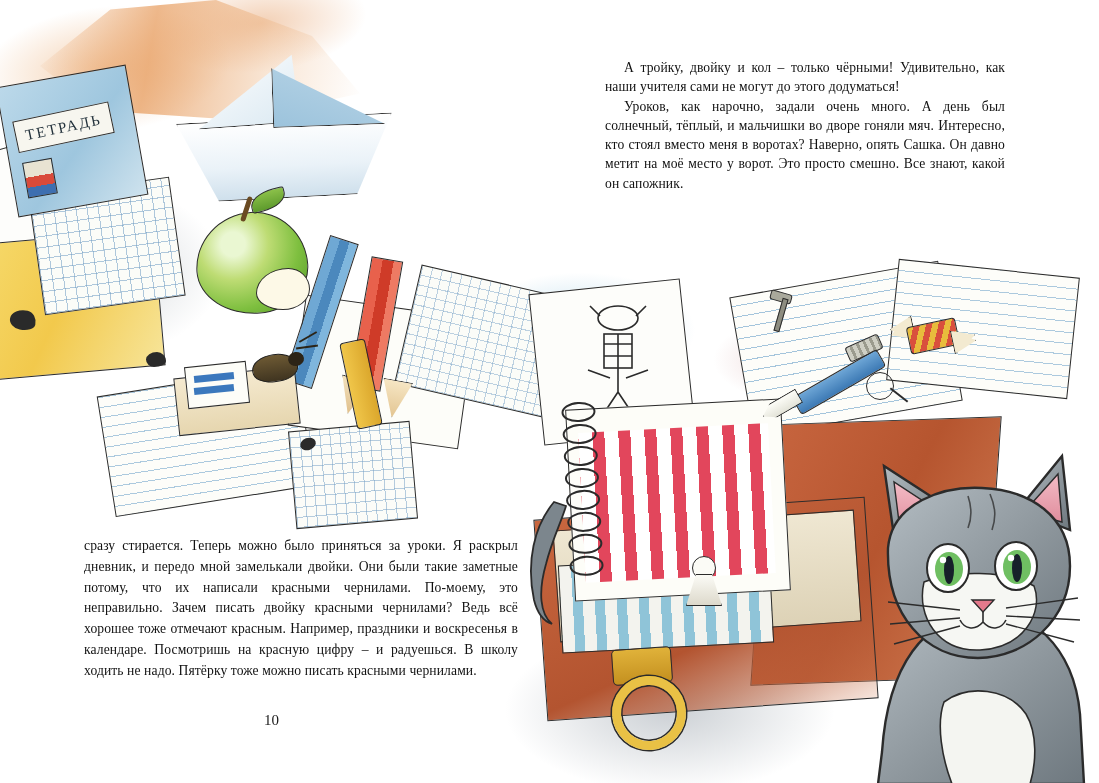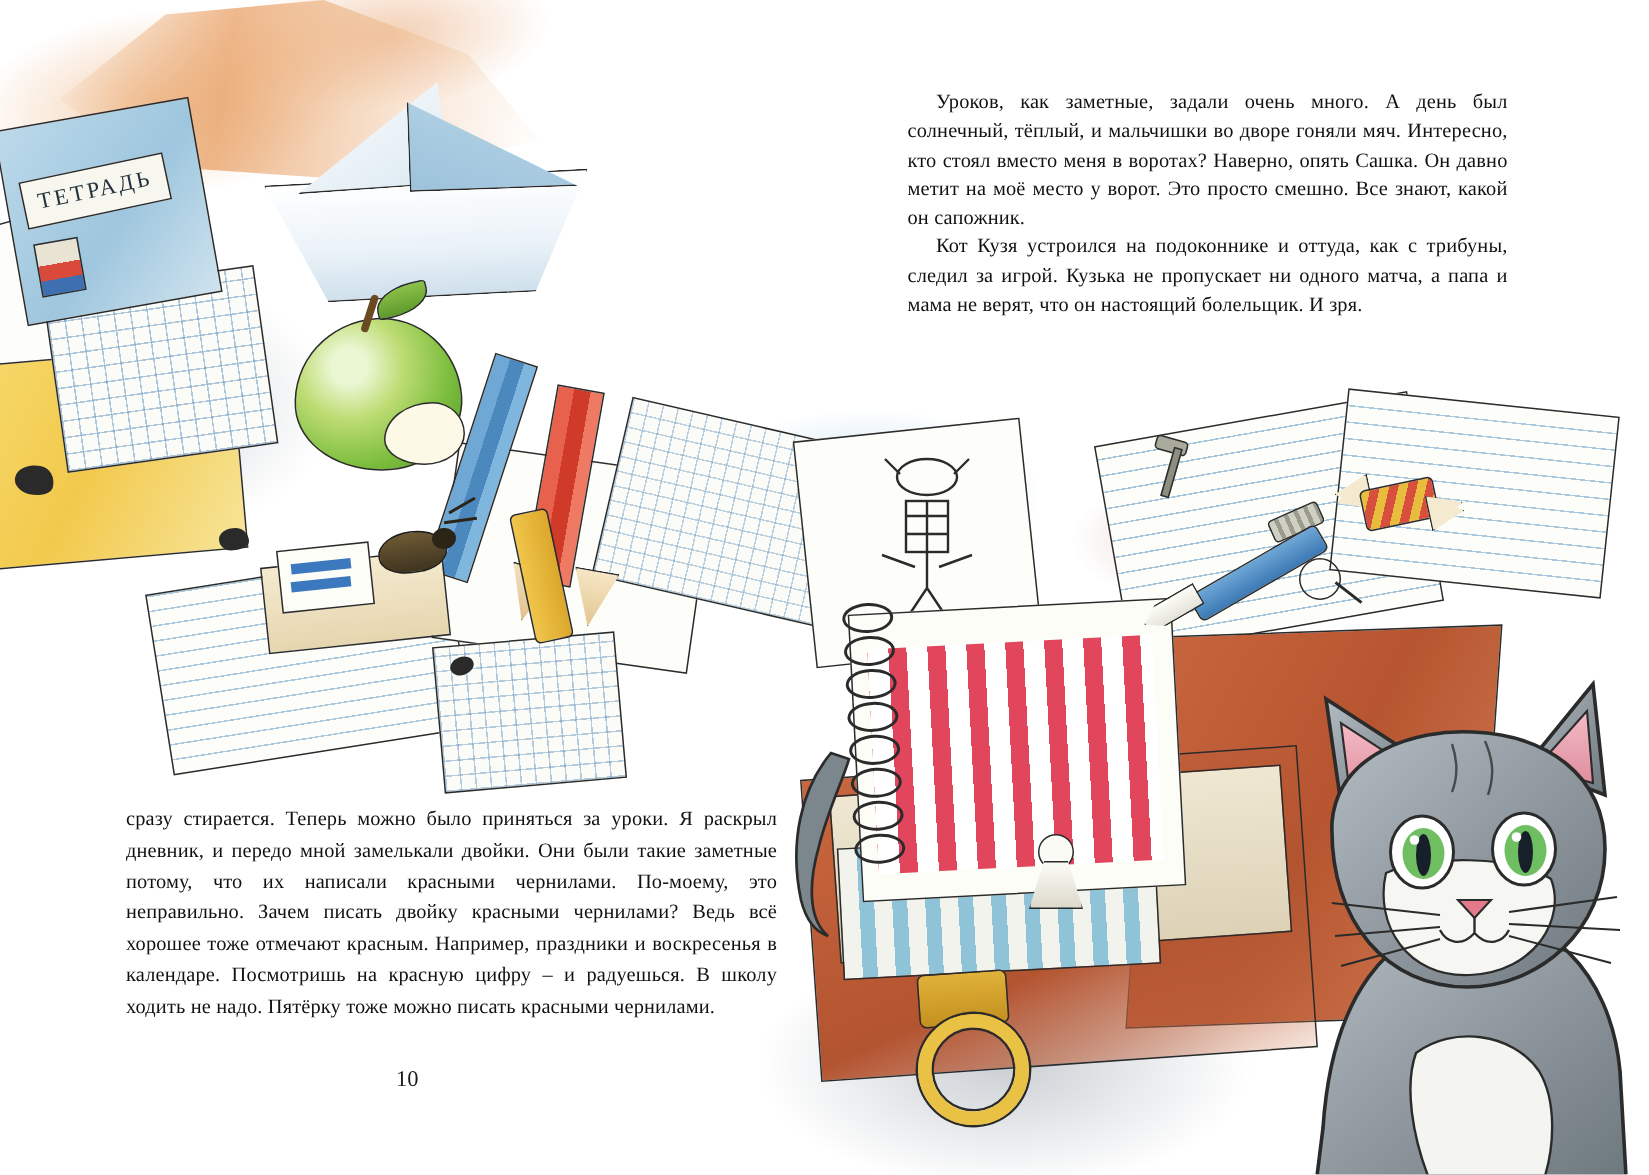--- a/index.html
+++ b/index.html
@@ -553,22 +553,22 @@
         <path d="M142 42 C148 56 148 66 144 78"></path>
       </g>
     </svg>
 
     <svg class="illu" style="left:500px; top:496px;" width="90" height="130" viewBox="0 0 90 130">
       <path d="M54 6 C34 30 26 66 34 104 C38 120 46 126 52 128 C40 118 38 96 46 68 C52 44 62 24 66 10 Z" fill="#7c868d" stroke="#2b2b2b" stroke-width="1.8"></path>
     </svg>
   </div>
 
   <div class="col" id="top-right-text">
-    <p>Уроков, как заметные, задали очень много. А день был солнечный, тёплый, и мальчишки во дворе гоняли мяч. Интересно, кто стоял вместо меня в воротах? Наверно, опять Сашка. Он давно метит на моё место у ворот. Это просто смешно. Все знают, какой он сапожник.</p>
-    <p>Кот Кузя устроился на подоконнике и оттуда, как с трибуны, следил за игрой. Кузька не пропускает ни одного матча, а папа и мама не верят, что он настоящий болельщик. И зря.</p>
+    <p>А тройку, двойку и кол – только чёрными! Удивительно, как наши учителя сами не могут до этого додуматься!</p>
+    <p>Уроков, как нарочно, задали очень много. А день был солнечный, тёплый, и мальчишки во дворе гоняли мяч. Интересно, кто стоял вместо меня в воротах? Наверно, опять Сашка. Он давно метит на моё место у ворот. Это просто смешно. Все знают, какой он сапожник.</p>
   </div>
 
   <div class="col" id="bottom-left-text">
     <p>сразу стирается. Теперь можно было приняться за уроки. Я раскрыл дневник, и передо мной замелькали двойки. Они были такие заметные потому, что их написали красными чернилами. По-моему, это неправильно. Зачем писать двойку красными чернилами? Ведь всё хорошее тоже отмечают красным. Например, праздники и воскресенья в календаре. Посмотришь на красную цифру – и радуешься. В школу ходить не надо. Пятёрку тоже можно писать красными чернилами.</p>
   </div>
 
   <div class="page-number">10</div>
 
 </div>
 

